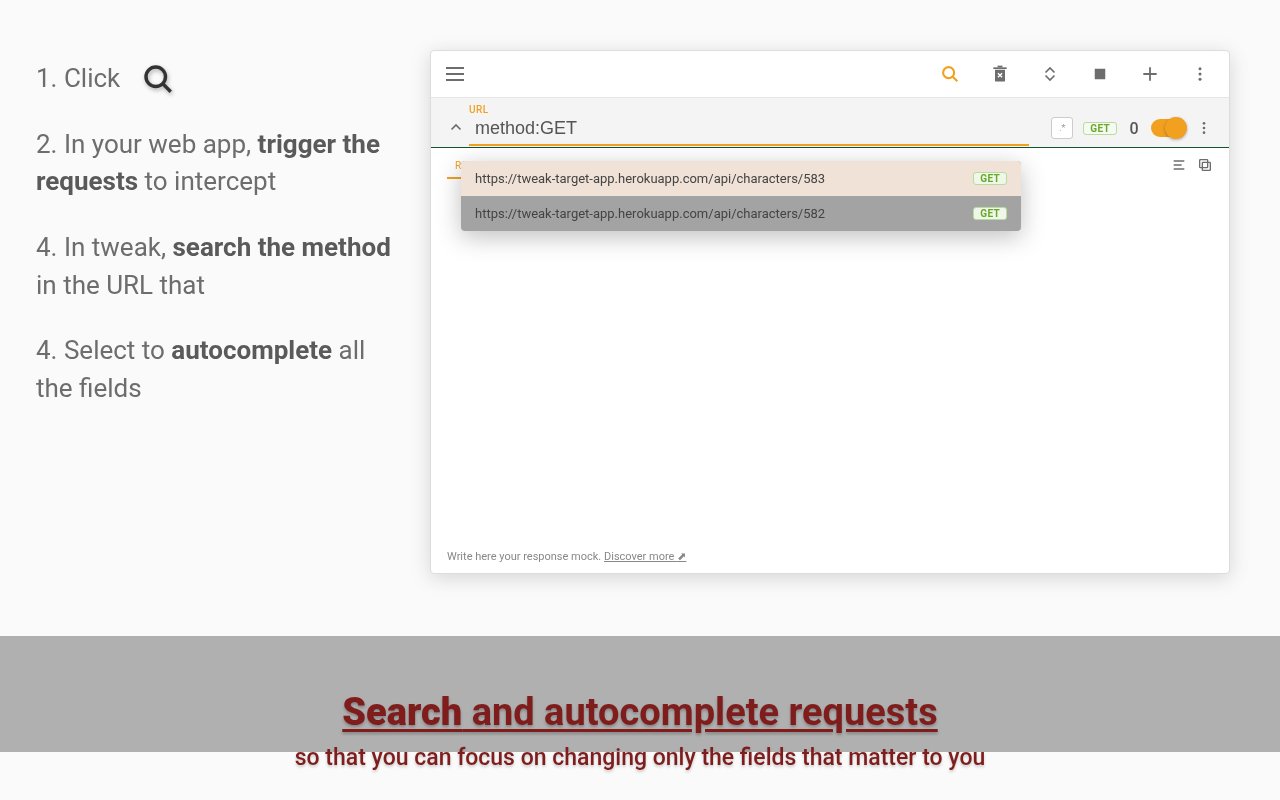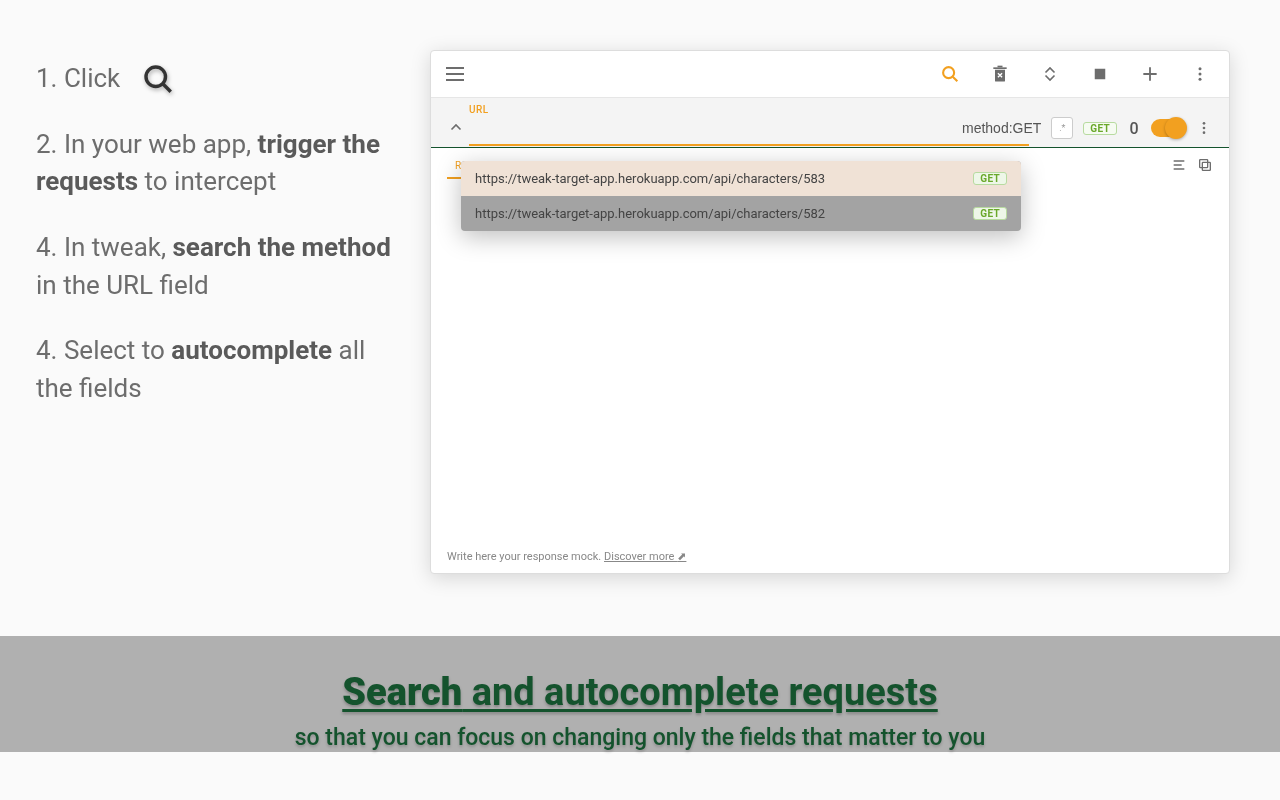--- a/index.html
+++ b/index.html
@@ -60,26 +60,25 @@
     background: #f4f4f4;
     padding: 6px 16px 0 16px;
     border-bottom: 1px solid #14532d;
     position: relative;
   }
   .url-label { color:#f2a020; font-size:10px; font-weight:500; letter-spacing:0.5px; margin-left:22px; }
   .url-row { display:flex; align-items:center; gap:10px; padding: 2px 0 6px 0; }
   .chevron { color:#6d6d6d; width:18px; height:18px; cursor:pointer; }
   .url-input {
     flex:1;
-    font-size:14px;
+    font-size:18px;
     color:#555;
     outline:none;
     background:transparent;
     border:none;
-    text-align:right;
   }
   .underline { height:2px; background:#f2a020; width:560px; margin-left: 22px; position:relative; top:-1px; }
   .sq-btn {
     width:22px; height:22px; border:1px solid #ccc; background:#fff; border-radius:3px;
     display:flex; align-items:center; justify-content:center; font-size:9px; color:#999; cursor:pointer;
   }
   .method-badge {
     font-size:10px; font-weight:700; color:#6aa82a; border:1px solid #b8dba0;
     padding:0 6px; border-radius:3px; background:#f6fbf2; letter-spacing:0.3px;
   }
@@ -136,23 +135,23 @@
   .tok-str { color:#2a6fc9; }
 
   .footer-note { font-size:11px; color:#888; padding: 4px 16px 10px 16px; }
   .footer-note a { color:#888; text-decoration:underline; }
 
   
   .banner {
     position:absolute;
     left:0; right:0; top:636px; height:116px;
     background:#b0b0b0;
-    color:#14532d;
+    color:#7f1d1d;
     text-align:center;
-    padding-top:34px;
+    padding-top:54px;
   }
   .banner h1 {
     font-size:38px;
     font-weight:700;
     text-shadow: 0 2px 3px rgba(0,0,0,0.25);
   }
   .banner h1 .ul { text-decoration: underline; text-underline-offset: 4px; }
   .banner p {
     font-size:23px;
     margin-top:10px;
@@ -169,21 +168,21 @@
       <span>1. Click </span>
       <svg width="36" height="36" viewBox="0 0 24 24" fill="none" stroke="#333" stroke-width="2.3">
           <circle cx="10.5" cy="10.5" r="6.5"></circle>
           <line x1="20.5" y1="20.5" x2="15.2" y2="15.2"></line>
         </svg>
     </p>
     <p>
       <span>2. In your web app, </span><b>trigger the requests</b><span> to intercept</span>
     </p>
     <p>
-      <span>4. In tweak, </span><b>search the method</b><span> in the URL field</span>
+      <span>4. In tweak, </span><b>search the method</b><span> in the URL that</span>
     </p>
     <p>
       <span>4. Select to </span><b>autocomplete</b><span> all the fields</span>
     </p>
   </div>
 
   <div class="panel-wrap">
     <div class="panel">
 
       <div class="toolbar">

